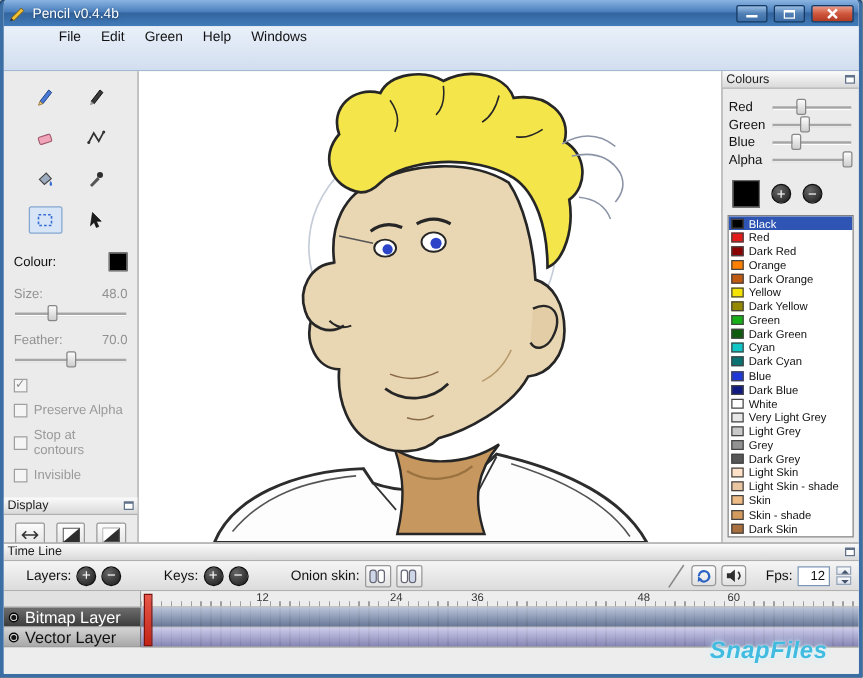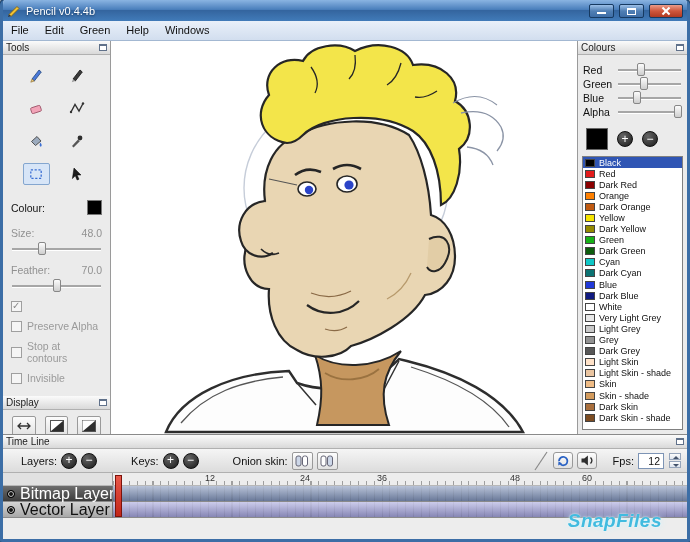--- a/index.html
+++ b/index.html
@@ -23,22 +23,22 @@
   .win-btn{width:25px;height:14px;border:1px solid #163a61;border-radius:2px;
     background:linear-gradient(#9cc0e8,#507fb4 50%,#3d6da6);position:relative;padding:0;cursor:default;}
   .win-btn.close{width:34px;background:linear-gradient(#eb9c8a,#cf573c 50%,#b03a22);}
   .glyph-min{position:absolute;left:7px;bottom:3px;width:9px;height:2px;background:#fff;}
   .glyph-max{position:absolute;left:7px;top:3px;width:9px;height:7px;border:1px solid #fff;border-top:2px solid #fff;}
   .glyph-x{position:absolute;left:50%;top:50%;width:10px;height:10px;transform:translate(-50%,-50%);}
   .glyph-x::before,.glyph-x::after{content:"";position:absolute;left:4px;top:0;width:2px;height:10px;background:#fff;}
   .glyph-x::before{transform:rotate(45deg);} .glyph-x::after{transform:rotate(-45deg);}
 
   
-  .menubar{height:20px;flex:none;display:flex;align-items:stretch;
-    background:linear-gradient(#e9f0f9,#d2deef);border-bottom:1px solid #a3b8d2;font-size:11px;color:#111;}
+  .menubar{height:36px;flex:none;display:flex;align-items:stretch;
+    background:linear-gradient(#e9f0f9,#d2deef);border-bottom:1px solid #a3b8d2;font-size:11px;color:#111;padding-left:36px;}
   .menu-item{padding:3px 8px;cursor:default;}
 
   
   .main{flex:1;display:flex;min-height:0;}
   .left-col{width:108px;flex:none;border-right:1px solid #9a9a9a;display:flex;flex-direction:column;background:#ebebeb;}
   .right-col{width:110px;flex:none;border-left:1px solid #9a9a9a;display:flex;flex-direction:column;background:#ebebeb;}
   .canvas{flex:1;background:#fff;position:relative;overflow:hidden;}
   .canvas svg{position:absolute;inset:0;}
 
   .panel-header{height:14px;flex:none;display:flex;align-items:center;padding:0 3px;
@@ -110,21 +110,21 @@
   .tl-ruler-row{height:13px;flex:none;display:flex;}
   .tl-ruler-corner{width:110px;flex:none;background:#e1e1e1;border-right:1px solid #9a9a9a;border-bottom:1px solid #b8b8b8;}
   .tl-ruler{flex:1;position:relative;background:#ededed;border-bottom:1px solid #b8b8b8;}
   .tl-ruler::after{content:"";position:absolute;left:0;right:0;bottom:0;height:4px;
     background:repeating-linear-gradient(90deg,#9f9f9f 0 1px,transparent 1px 7.9px);}
   .ruler-num{position:absolute;top:0;font-size:9px;color:#333;}
 
   .tl-layer{height:16px;flex:none;display:flex;}
   .tl-names{width:110px;flex:none;display:flex;align-items:center;gap:5px;padding-left:4px;
     border-right:1px solid #777;border-bottom:1px solid #8a8a8a;
-    background:linear-gradient(#d4d4d4,#a8a8a8);color:#111;font-size:16px;white-space:nowrap;}
+    background:linear-gradient(#d4d4d4,#a8a8a8);color:#111;font-size:13px;white-space:nowrap;}
   .tl-layer.on .tl-names{background:linear-gradient(#6e6e6e,#3c3c3c);color:#fff;}
   .layer-dot{width:8px;height:8px;border-radius:50%;background:#141414;border:1px solid #000;
     box-shadow:inset 0 0 0 1px #cfcfcf;flex:none;}
   .tl-track{flex:1;position:relative;border-bottom:1px solid #8a8a8a;}
   .tl-track-bar{position:absolute;inset:0;
     background-image:linear-gradient(rgba(255,255,255,.45),rgba(0,0,0,.18)),
       repeating-linear-gradient(90deg,rgba(0,0,0,.08) 0 1px,transparent 1px 7.9px);}
   .tl-rest{flex:1;background:#ededed;}
   .playhead{position:absolute;left:112px;top:40px;width:7px;height:42px;
     background:linear-gradient(#e8584a,#c22417);border:1px solid #7c120b;z-index:3;}
@@ -158,24 +158,20 @@
   <span class="menu-item">File</span>
       <span class="menu-item">Edit</span>
       <span class="menu-item">Green</span>
       <span class="menu-item">Help</span>
       <span class="menu-item">Windows</span>
     </div>
 
   <div class="main">
 
     <div class="left-col">
-      <div class="panel-header">
-        <span class="ph-title">Tools</span>
-        <span class="float-icon"></span>
-      </div>
       <div class="tools-grid">
         <button class="tool">
           <svg width="16" height="16" viewBox="0 0 16 16">
               <path d="M4 12 L11 3 L13.3 5 L6.3 14 Z" fill="#4a79d9" stroke="#23477e" stroke-width="0.8"></path>
               <path d="M4 12 L2.8 15.2 L6.3 14 Z" fill="#e8c87a" stroke="#8a6a2a" stroke-width="0.6"></path>
             </svg>
         </button>
         <button class="tool">
           <svg width="16" height="16" viewBox="0 0 16 16">
               <path d="M4 12 L11 3 L13.3 5 L6.3 14 Z" fill="#3a3a3a" stroke="#111" stroke-width="0.8"></path>
@@ -539,21 +535,21 @@
         <button class="up"></button>
         <button class="dn"></button>
       </span>
     </div>
 
     <div class="tl-ruler-row">
       <div class="tl-ruler-corner"></div>
       <div class="tl-ruler">
 
       <span class="ruler-num" style="left: 92px;">12</span>
-          <span class="ruler-num" style="left: 187px;">24</span>
+          <span class="ruler-num" style="left: 199px;">24</span>
           <span class="ruler-num" style="left: 264px;">36</span>
           <span class="ruler-num" style="left: 397px;">48</span>
           <span class="ruler-num" style="left: 469px;">60</span>
         </div>
     </div>
 
     <div>
 
         <div class="tl-layer on">
           <div class="tl-names">

